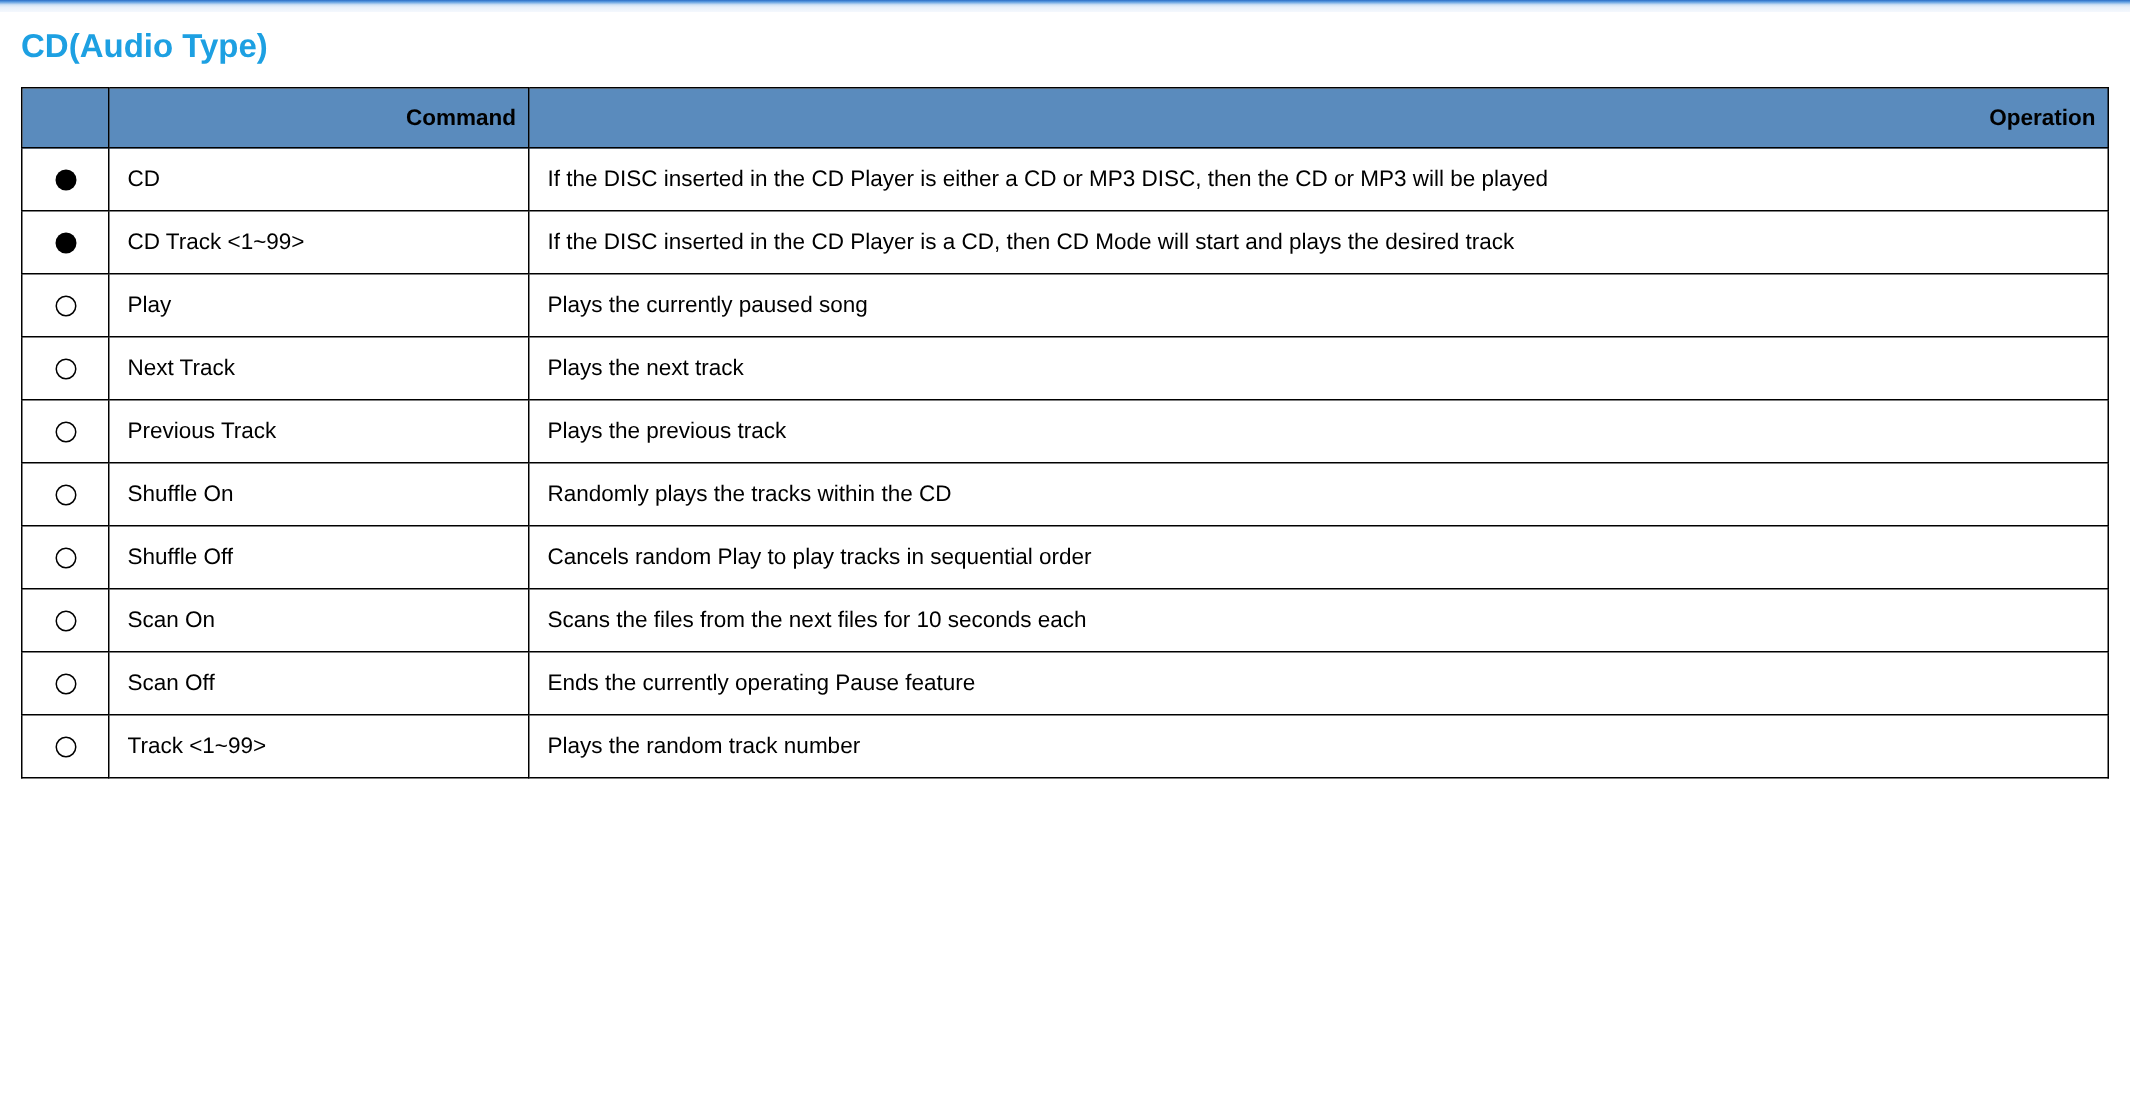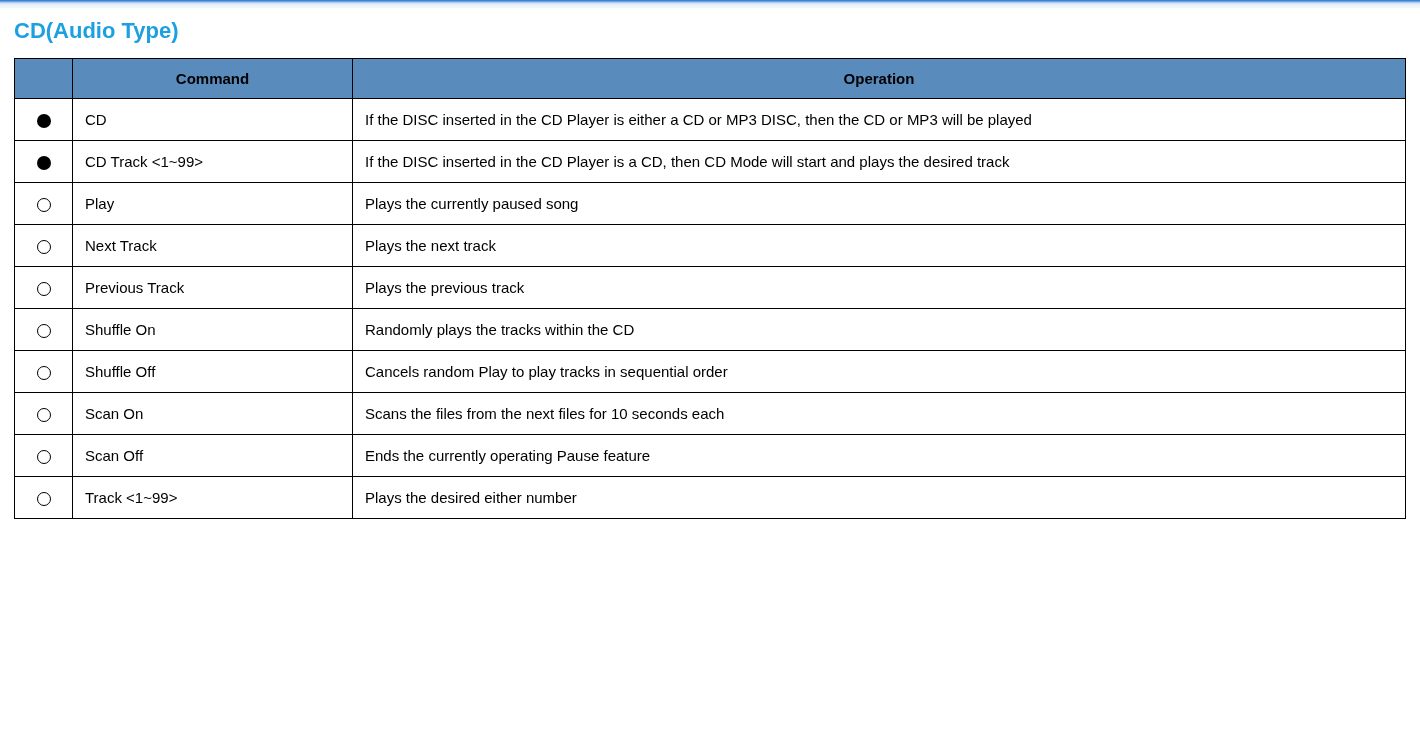--- a/index.html
+++ b/index.html
@@ -34,21 +34,21 @@
     }
     th, td {
       border: 1px solid #000000;
       vertical-align: middle;
       font-size: 15px;
     }
     th {
       background: #5a8bbd;
       color: #000000;
       font-weight: bold;
-      text-align: center;
+      text-align: right;
       padding: 10px 8px;
       height: 40px;
     }
     td {
       padding: 10px 12px;
       height: 42px;
       text-align: left;
     }
     .col-marker {
       width: 58px;
@@ -136,16 +136,16 @@
         <td>Scans the files from the next files for 10 seconds each</td>
       </tr>
       <tr>
         <td class="col-marker"><span class="marker-hollow"></span></td>
         <td>Scan Off</td>
         <td>Ends the currently operating Pause feature</td>
       </tr>
       <tr>
         <td class="col-marker"><span class="marker-hollow"></span></td>
         <td>Track &lt;1~99&gt;</td>
-        <td>Plays the desired either number</td>
+        <td>Plays the random track number</td>
       </tr>
     </tbody>
 </table>
 
 </body></html>

